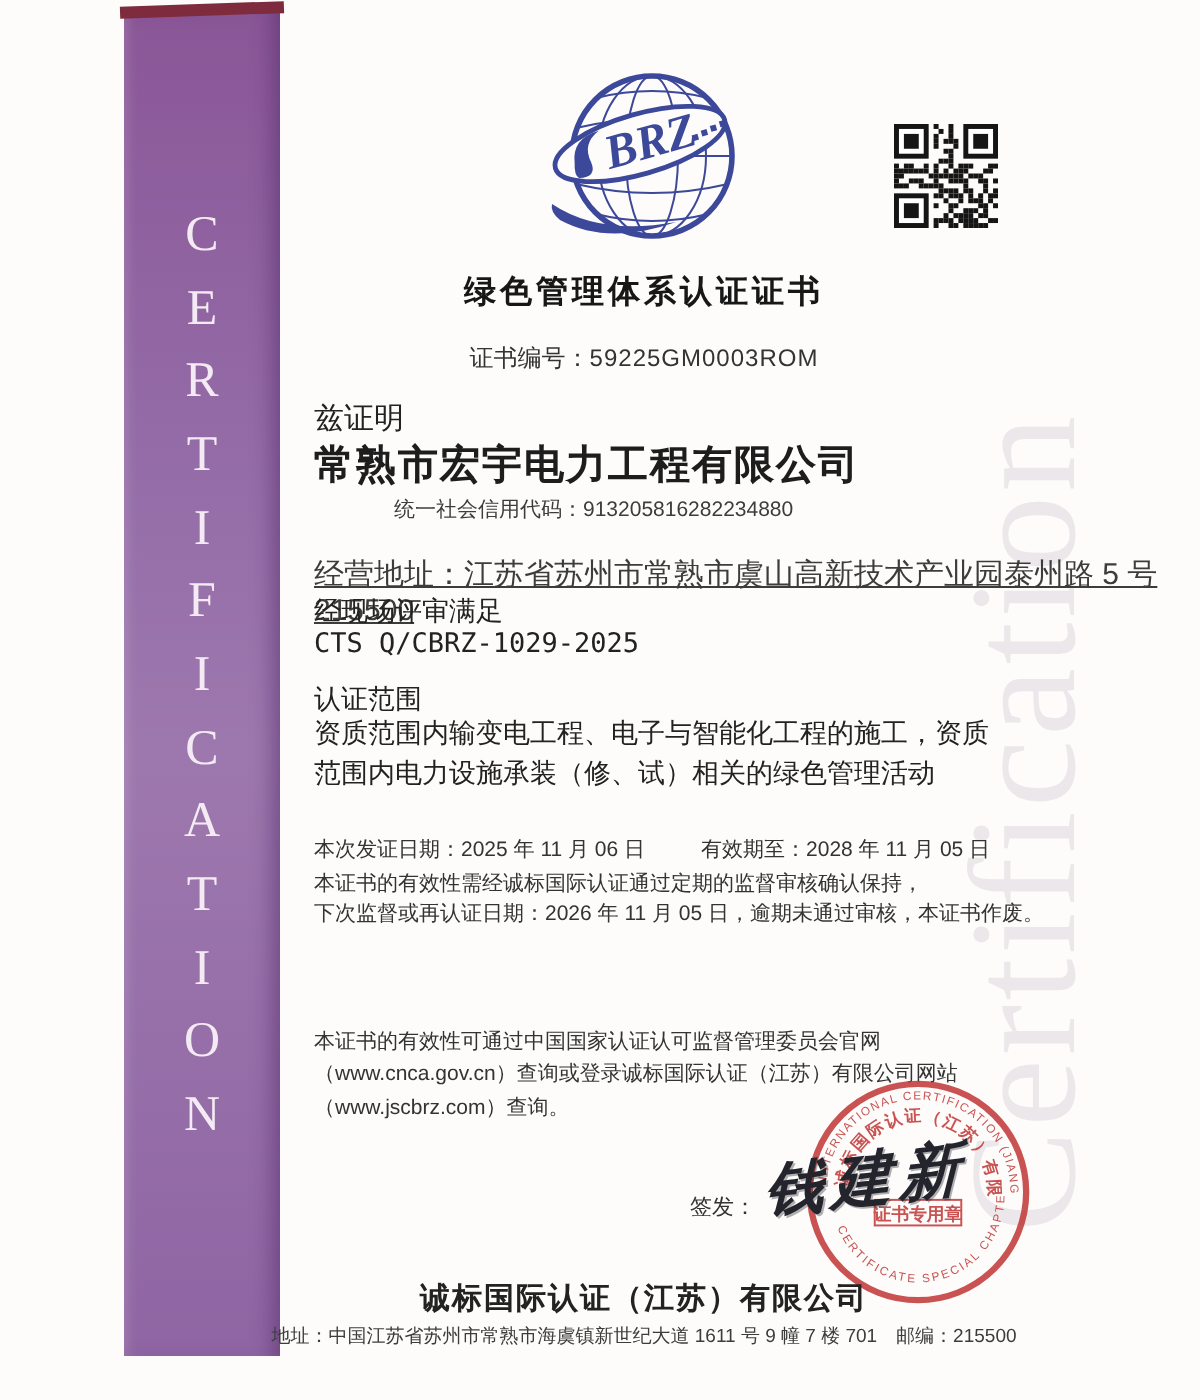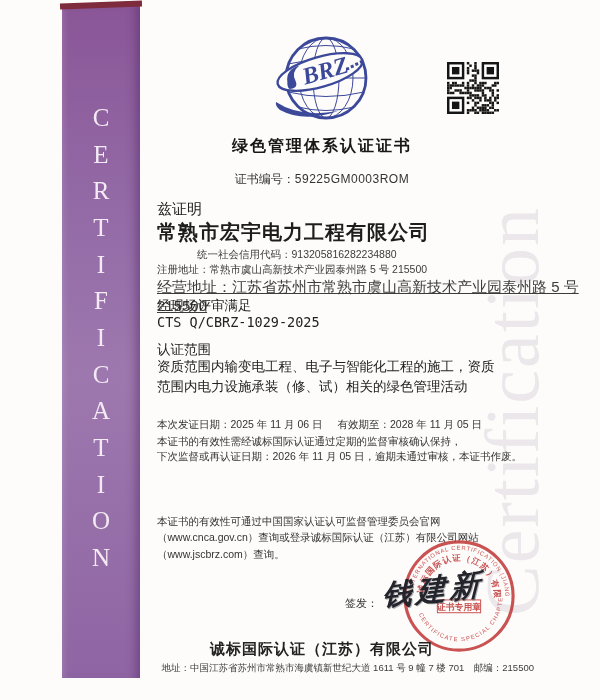--- a/index.html
+++ b/index.html
@@ -37,34 +37,34 @@
   .info1{position:absolute;left:157px;top:248px;font-size:10.5px;color:#3c3c3c;margin-left:40px;}
   .info2{position:absolute;left:157px;top:263px;font-size:10.5px;color:#3c3c3c;}
   .info3{position:absolute;left:157px;top:278px;font-size:15px;color:#3c3c3c;text-decoration:underline;}
 
   .assess1{position:absolute;left:157px;top:297px;font-size:13.5px;color:#222;}
   .assess2{position:absolute;left:157px;top:314px;font-size:13.5px;font-family:"DejaVu Sans Mono",monospace;color:#222;}
 
   .scope-label{position:absolute;left:157px;top:341px;font-size:13.5px;color:#222;}
   .scope-text{position:absolute;left:157px;top:357px;width:338px;font-size:13.5px;line-height:1.45;color:#222;}
 
-  .dates-row{position:absolute;left:157px;top:418px;width:340px;display:flex;gap:15px;font-size:10.5px;color:#333;}
+  .dates-row{position:absolute;left:157px;top:418px;width:340px;display:flex;gap:28px;font-size:10.5px;color:#333;}
   .vline1{position:absolute;left:157px;top:435px;font-size:10.5px;color:#333;}
   .vline2{position:absolute;left:157px;top:450px;font-size:10.5px;color:#333;}
   .legal{position:absolute;left:157px;top:469px;width:345px;font-size:10.5px;line-height:1.55;color:#333;}
   .query{position:absolute;left:157px;top:513px;width:345px;font-size:10.5px;line-height:1.55;color:#333;}
 
   .sign-label{position:absolute;left:345px;top:596px;font-size:11px;color:#333;}
   .seal{position:absolute;left:400px;top:537px;width:118px;height:118px;}
   .signature{position:absolute;left:382px;top:570px;font-size:30px;color:#24242c;font-style:italic;font-weight:700;
     transform:rotate(-7deg) skewX(-8deg);letter-spacing:4px;text-shadow:1px 1px 0 rgba(30,30,40,.35);z-index:6;}
 
   .footer-co{position:absolute;left:140px;top:640px;width:364px;text-align:center;font-size:15px;font-weight:600;
     letter-spacing:1px;color:#222;}
-  .footer-ad{position:absolute;left:110px;top:662px;width:424px;text-align:right;font-size:9.5px;color:#3c3c3c;}
+  .footer-ad{position:absolute;left:110px;top:662px;width:424px;text-align:center;font-size:9.5px;color:#3c3c3c;}
 </style>
 </head>
 <body>
 
 <div class="page">
 
   <div class="ribbon-top-edge"></div>
   <div class="ribbon"></div>
   <div class="ribbon-letters">
     <span>C</span>
@@ -260,21 +260,20 @@
       </svg>
 
     <div class="title">绿色管理体系认证证书</div>
     <div class="certno">
       <span>证书编号：</span><span class="num">59225GM0003ROM</span>
     </div>
 
     <div class="intro">兹证明</div>
     <div class="company">常熟市宏宇电力工程有限公司</div>
     <div class="info1">统一社会信用代码：913205816282234880</div>
-    <div class="info2">注册地址：常熟市虞山高新技术产业园泰州路 5 号 215500</div>
     <div class="info3">经营地址：江苏省苏州市常熟市虞山高新技术产业园泰州路 5 号 215500</div>
 
     <div class="assess1">经现场评审满足</div>
     <div class="assess2">CTS Q/CBRZ-1029-2025</div>
 
     <div class="scope-label">认证范围</div>
     <div class="scope-text">资质范围内输变电工程、电子与智能化工程的施工，资质范围内电力设施承装（修、试）相关的绿色管理活动</div>
 
     <div class="dates-row">
       <span>本次发证日期：2025 年 11 月 06 日</span>

